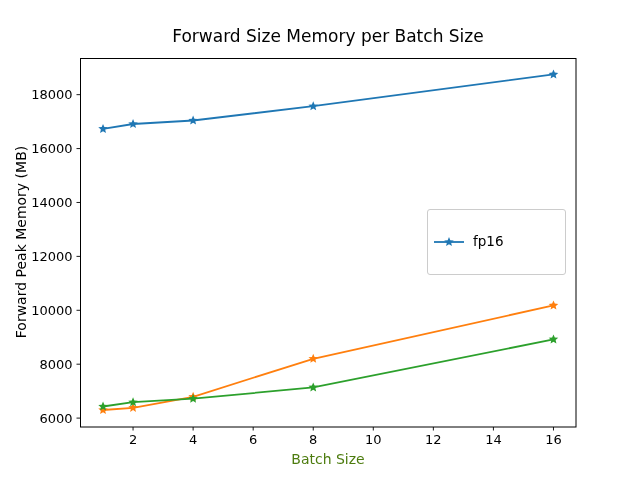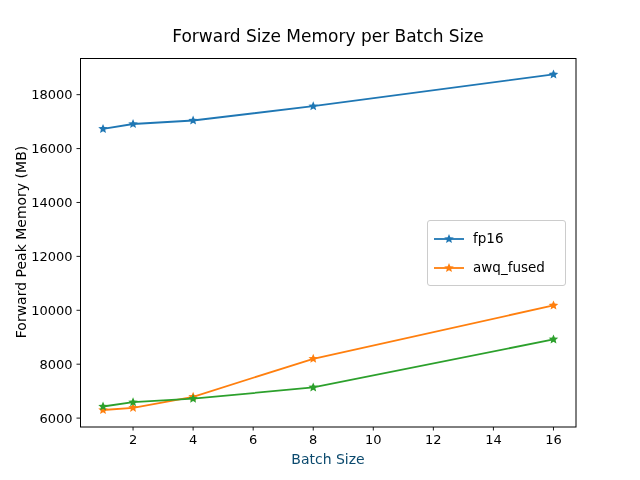--- a/index.html
+++ b/index.html
@@ -7,29 +7,29 @@
     position:relative;width:640px;height:480px;background:#ffffff;
     font-family:"DejaVu Sans",sans-serif;color:#000;overflow:hidden;
   }
   .plot-svg{position:absolute;left:0;top:0;}
   .chart-title{
     position:absolute;left:80px;top:26px;width:496px;
     text-align:center;font-size:17px;color:#000;
   }
   .xlabel{
     position:absolute;left:80px;top:451px;width:496px;
-    text-align:center;font-size:14px;color:#0c4a6e;
+    text-align:center;font-size:14px;color:#4d7c0f;
   }
   .ylabel{
     position:absolute;left:-99px;top:234px;width:240px;height:16px;
     transform:rotate(-90deg);transform-origin:center;
     text-align:center;font-size:14px;color:#000;
   }
   .legend{
-    position:absolute;left:427px;top:220px;width:139px;height:66px;
+    position:absolute;left:427px;top:209px;width:139px;height:66px;
     background:#ffffff;border:1px solid #cccccc;border-radius:3px;
     display:flex;flex-direction:column;justify-content:space-around;
     padding:3px 0 3px 5px;box-sizing:border-box;
   }
   .legend-item{display:flex;align-items:center;}
   .legend-sample{flex:0 0 32px;margin-right:8px;}
   .legend-label{font-size:13.5px;color:#000;line-height:1;}
   text.tick{font-family:"DejaVu Sans",sans-serif;font-size:13px;fill:#000;}
 </style>
 </head>
@@ -98,23 +98,16 @@
   <div class="legend">
 
     <div class="legend-item">
       <svg class="legend-sample" width="32" height="14">
         <line x1="1" y1="7" x2="31" y2="7" stroke-width="1.8" stroke="#1f77b4"></line>
         <path class="legend-star" fill="#1f77b4" d="M16.00,2.00L17.32,5.18L20.76,5.45L18.14,7.70L18.94,11.05L16.00,9.25L13.06,11.05L13.86,7.70L11.24,5.45L14.68,5.18Z"></path>
       </svg>
       <span class="legend-label">fp16</span>
     </div>
 
-    <div class="legend-item">
-      <svg class="legend-sample" width="32" height="14">
-        <line x1="1" y1="7" x2="31" y2="7" stroke-width="1.8" stroke="#ff7f0e"></line>
-        <path class="legend-star" fill="#ff7f0e" d="M16.00,2.00L17.32,5.18L20.76,5.45L18.14,7.70L18.94,11.05L16.00,9.25L13.06,11.05L13.86,7.70L11.24,5.45L14.68,5.18Z"></path>
-      </svg>
-      <span class="legend-label">awq_fused</span>
-    </div>
 
 
   </div>
 </div>
 
 </body></html>

